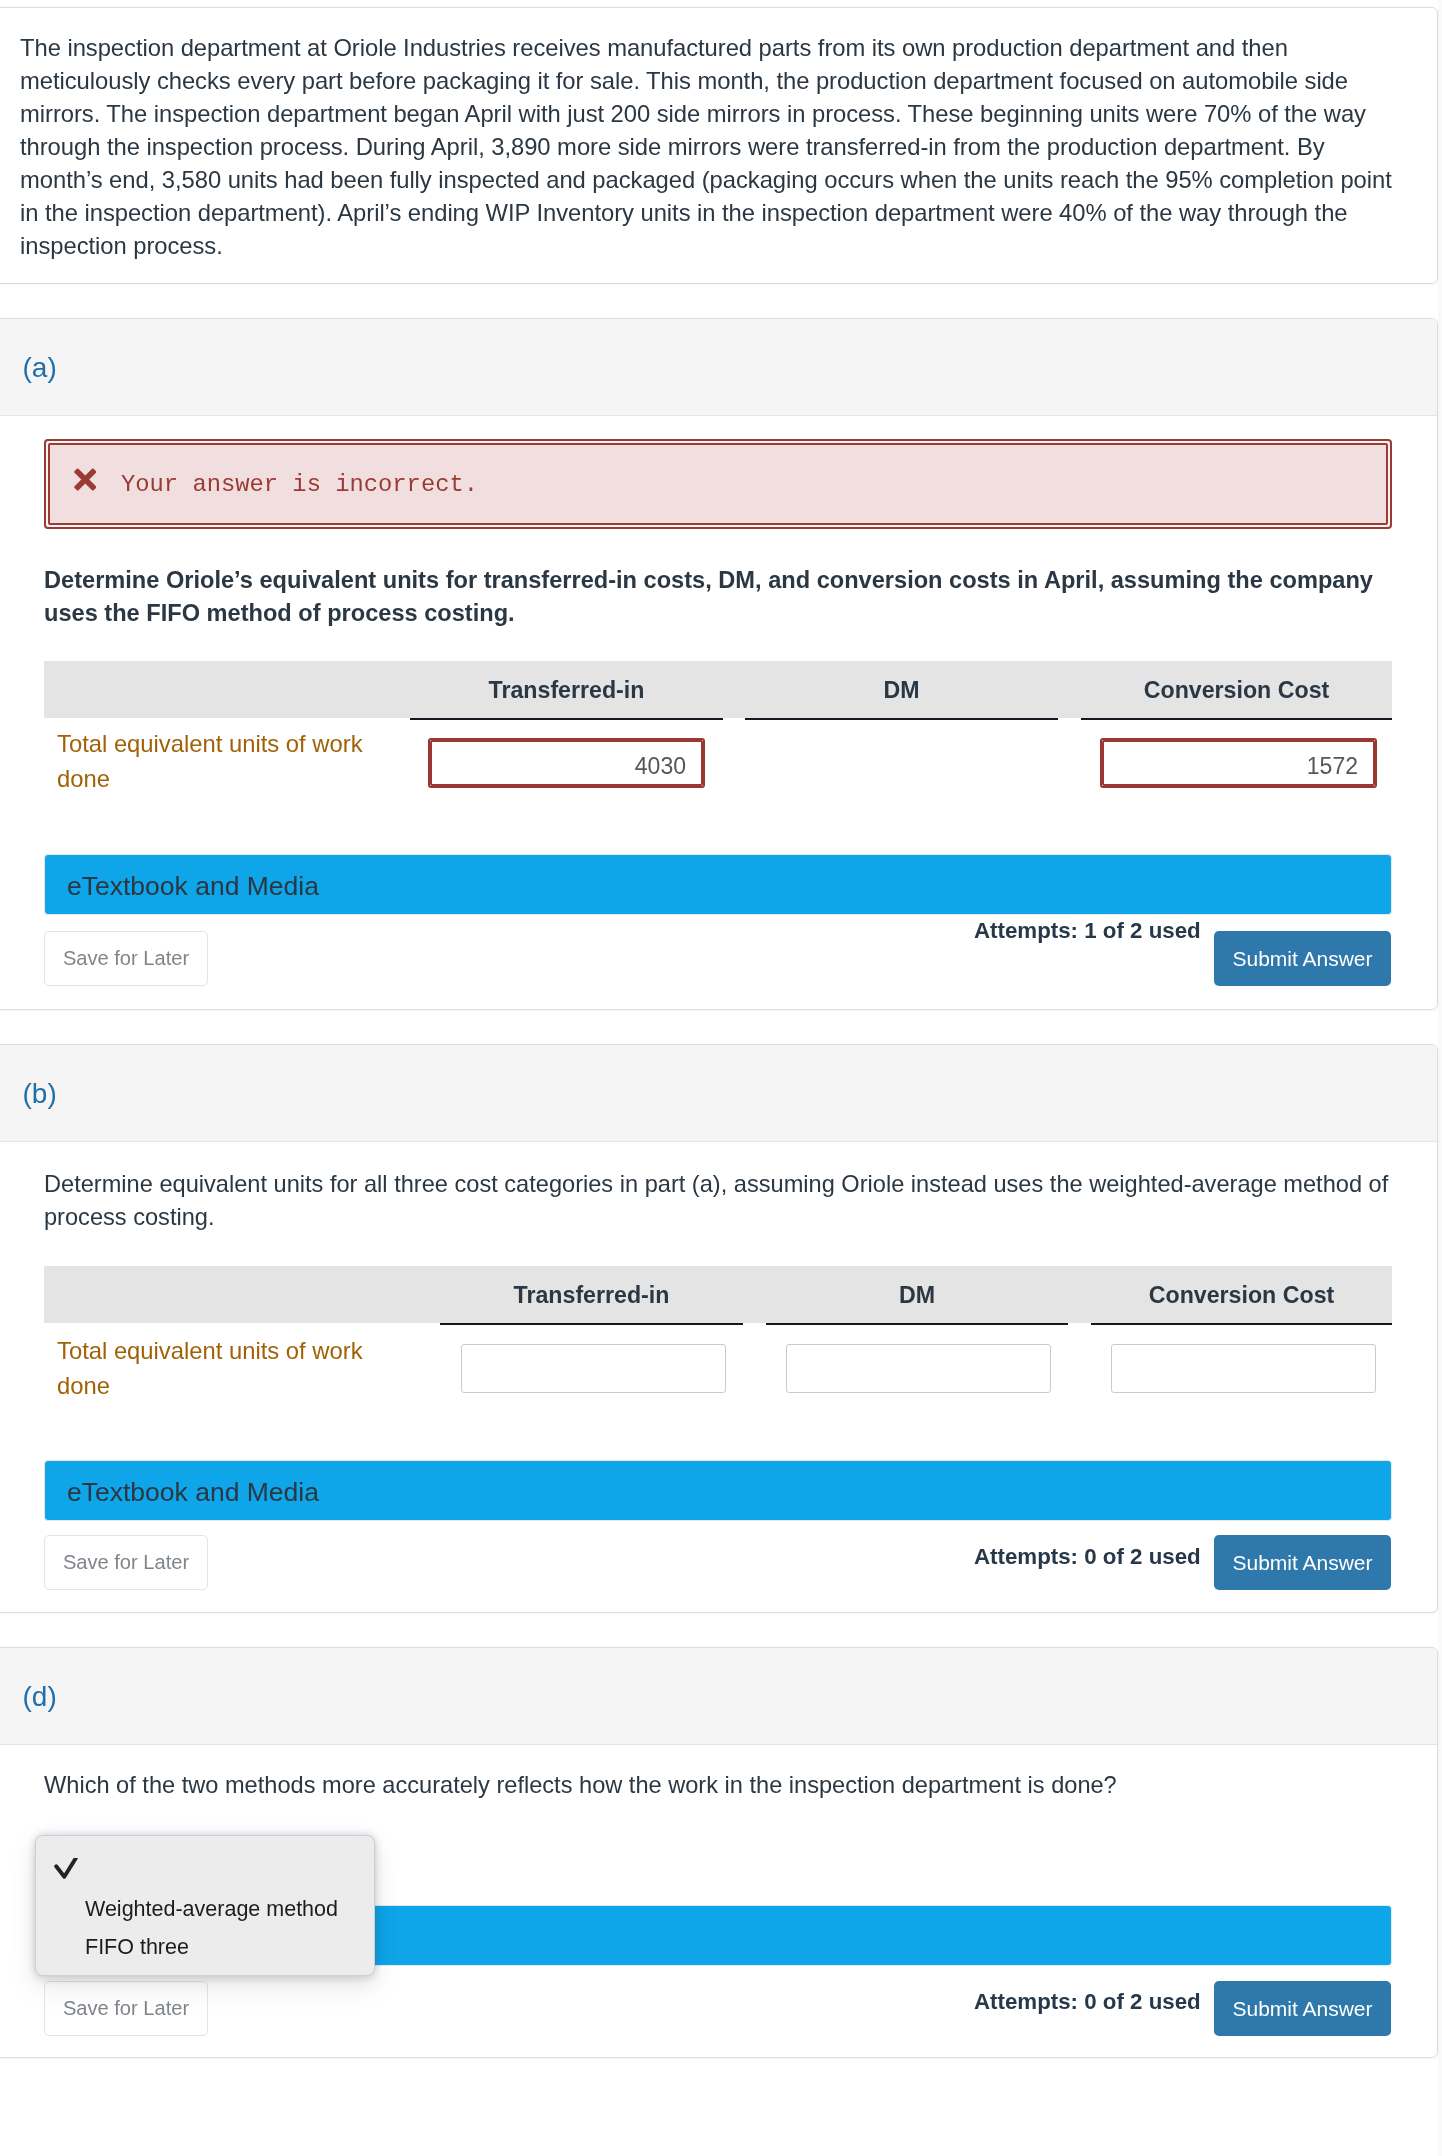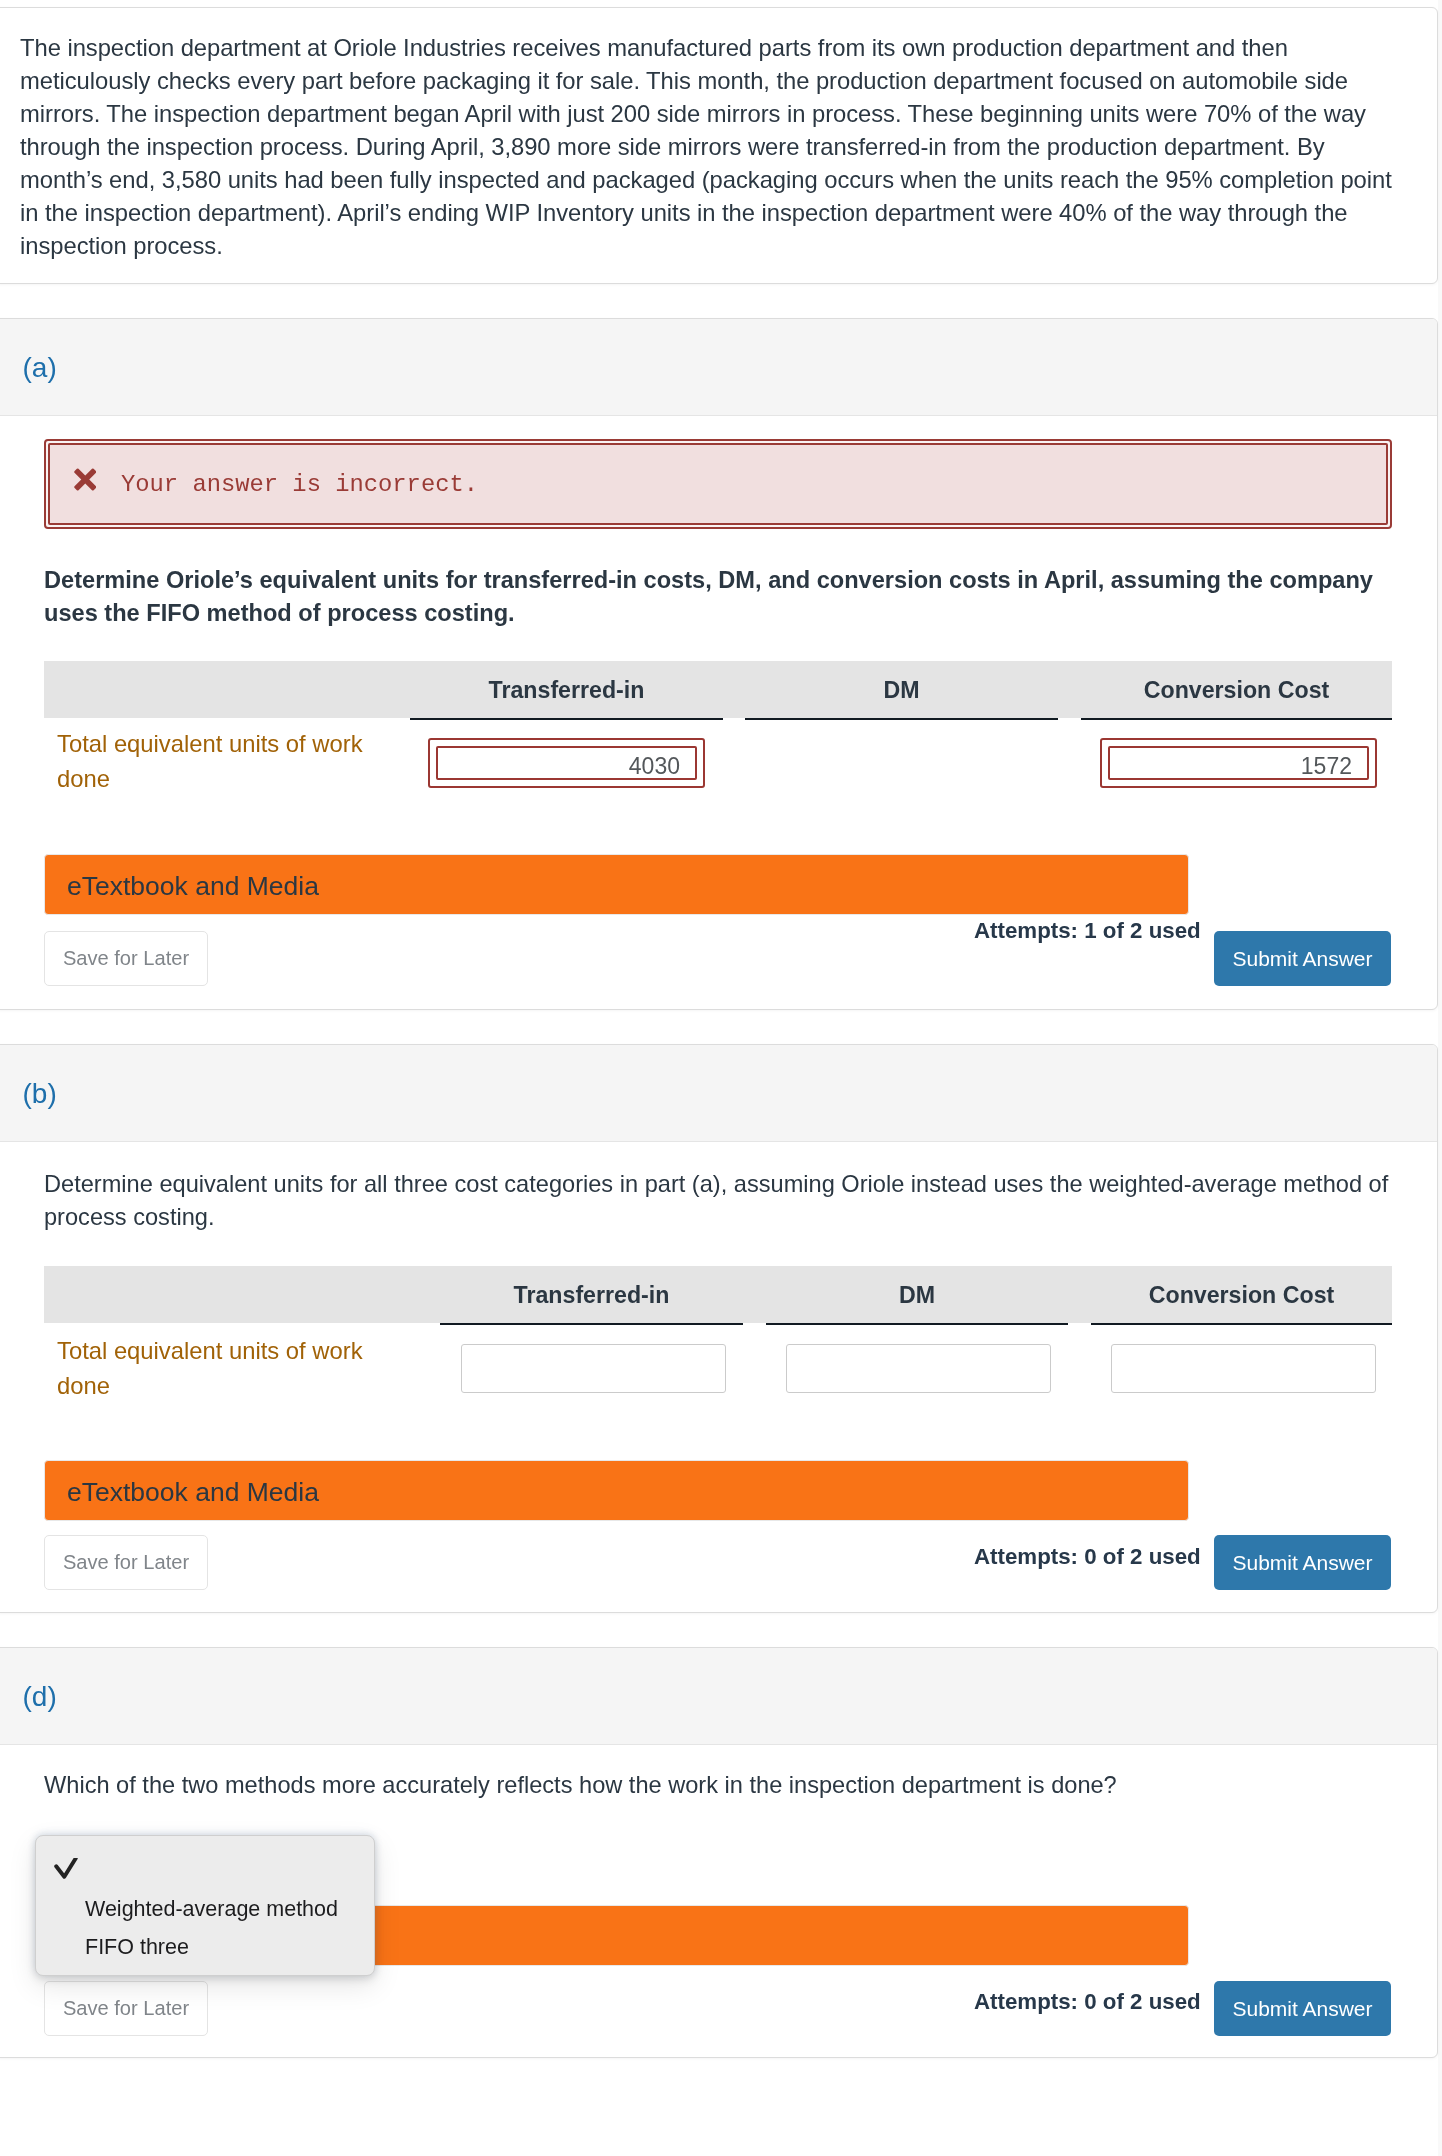--- a/index.html
+++ b/index.html
@@ -80,42 +80,42 @@
     line-height:26px;
   }
   .colrule{position:absolute; height:2px; background:#111a22;}
   .tbl-row{position:absolute; left:0; right:0; height:80px;}
   .rowlabel{
     position:absolute; left:13px; top:8px; width:325px;
     font-size:23.8px; line-height:35px; color:#a16207;
   }
   .inputwrap{
     position:absolute; box-sizing:border-box;
-    border:2px solid #9b3732; border-radius:3px; padding:6px;
+    border:2px solid #9b3732; border-radius:3px; padding:0;
     background:#fff;
   }
   .inp{
     width:100%; height:100%; box-sizing:border-box;
     border:2px solid #9b3732; border-radius:2px; background:#fff;
     font-family:"Liberation Sans", sans-serif;
     font-size:23px; color:#53575a; text-align:right;
     padding:6px 15px 0 0; margin:0; outline:none; display:block;
   }
   .inp-plain{
     position:absolute; box-sizing:border-box;
     border:1px solid #cbcbcb; border-radius:3px; background:#fff;
     font-family:"Liberation Sans", sans-serif;
     font-size:22px; color:#4e585f; text-align:right;
     padding:0 9px 0 0; margin:0; outline:none;
   }
 
   
   .etext{
-    position:absolute; left:44px; width:1145px; height:61px;
-    background:#f97316; border:1px solid #e8e8e8; border-radius:4px;
+    position:absolute; left:44px; width:1348px; height:61px;
+    background:#0ea5e9; border:1px solid #e8e8e8; border-radius:4px;
     box-sizing:border-box;
   }
   .etext-label{
     position:absolute; left:22px; top:13px;
     font-size:26.5px; color:#2b3742; line-height:36px;
   }
 
   
   .btn-save{
     position:absolute; left:44px; width:164px; height:55px;

